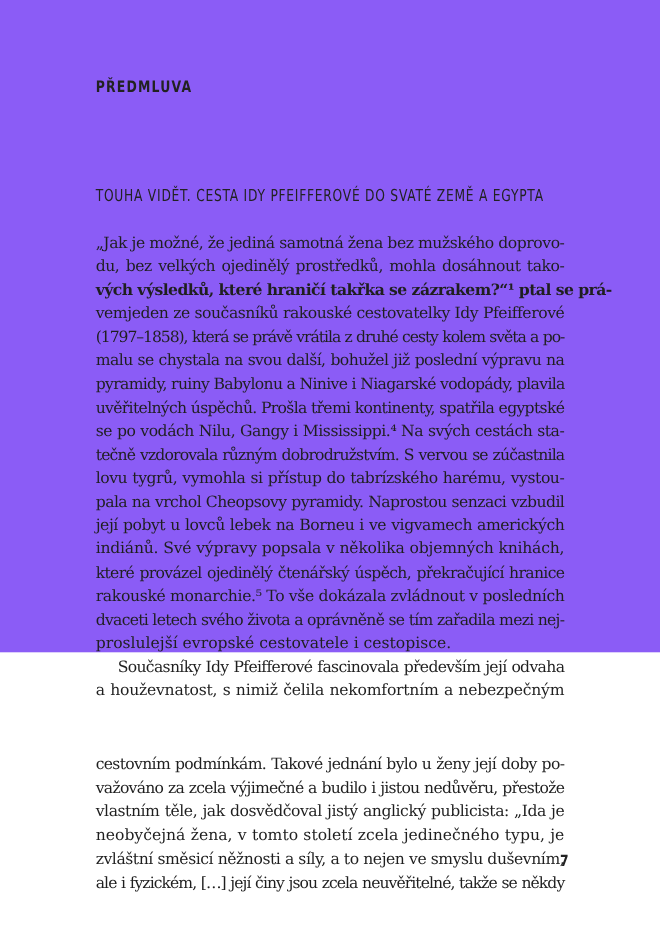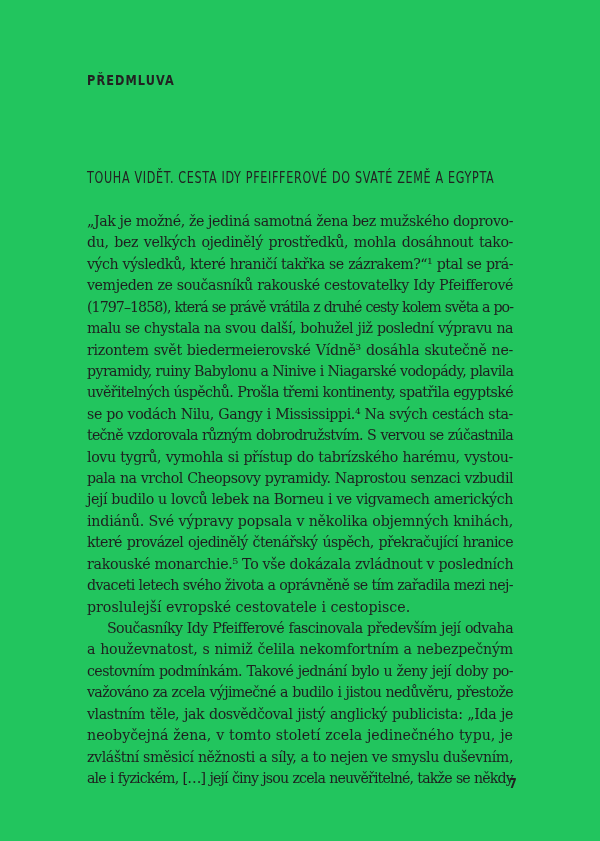--- a/index.html
+++ b/index.html
@@ -1,17 +1,17 @@
 <!DOCTYPE html>
 <html><head>
 <meta charset="utf-8">
 <style>
   html, body { margin: 0; padding: 0; background: #ffffff; }
   body { width: 600px; height: 841px; position: relative; overflow: hidden; }
-  .page { position: absolute; left: 0; top: 0; width: 600px; height: 841px; background: #22c55e; }
+  .page { position: absolute; left: 0; top: 0; width: 600px; height: 593px; background: #8b5cf6; }
   .chapter-label {
     position: absolute; left: 87px; top: 72px;
     font-family: "DejaVu Sans", sans-serif; font-weight: bold;
     font-size: 14.5px; letter-spacing: 1.4px; color: #222222;
     transform: scaleX(0.78); transform-origin: left top;
   }
   .section-title {
     position: absolute; left: 87px; top: 169px;
     font-family: "DejaVu Sans", sans-serif;
     font-size: 15px; letter-spacing: 0.9px; color: #222222;
@@ -35,40 +35,39 @@
 </head>
 <body>
 
 <div class="page">
   <div class="chapter-label">PŘEDMLUVA</div>
   <div class="section-title">TOUHA VIDĚT. CESTA IDY PFEIFFEROVÉ DO SVATÉ ZEMĚ A EGYPTA</div>
 
   <div class="body-text">
     <span class="line" style="letter-spacing: -0.4px;">„Jak je možné, že jediná samotná žena bez mužského doprovo-</span>
     <span class="line" style="letter-spacing: -0.4px;">du, bez velkých ojedinělý prostředků, mohla dosáhnout tako-</span>
-    <span class="line" style="letter-spacing: -0.5px;">vých výsledků, které hraničí takřka se zázrakem?“¹ ptal se prá-</span>
+    <span class="line" style="letter-spacing: -0.5px; font-weight: bold;">vých výsledků, které hraničí takřka se zázrakem?“¹ ptal se prá-</span>
     <span class="line" style="letter-spacing: -0.4px;">vemjeden ze současníků rakouské cestovatelky Idy Pfeifferové</span>
     <span class="line sqz" style="letter-spacing: -0.95px;">(1797–1858), která se právě vrátila z druhé cesty kolem světa a po-</span>
     <span class="line" style="letter-spacing: -0.5px;">malu se chystala na svou další, bohužel již poslední výpravu na</span>
-    <span class="line" style="letter-spacing: -0.3px;">rizontem svět biedermeierovské Vídně³ dosáhla skutečně ne-</span>
     <span class="line" style="letter-spacing: -0.6px;">pyramidy, ruiny Babylonu a Ninive i Niagarské vodopády, plavila</span>
     <span class="line" style="letter-spacing: -0.6px;">uvěřitelných úspěchů. Prošla třemi kontinenty, spatřila egyptské</span>
     <span class="line" style="letter-spacing: -0.4px;">se po vodách Nilu, Gangy i Mississippi.⁴ Na svých cestách sta-</span>
     <span class="line" style="letter-spacing: -0.75px;">tečně vzdorovala různým dobrodružstvím. S vervou se zúčastnila</span>
     <span class="line" style="letter-spacing: -0.4px;">lovu tygrů, vymohla si přístup do tabrízského harému, vystou-</span>
     <span class="line" style="letter-spacing: -0.5px;">pala na vrchol Cheopsovy pyramidy. Naprostou senzaci vzbudil</span>
-    <span class="line" style="letter-spacing: -0.4px;">její budilo u lovců lebek na Borneu i ve vigvamech amerických</span>
+    <span class="line" style="letter-spacing: -0.4px;">její pobyt u lovců lebek na Borneu i ve vigvamech amerických</span>
     <span class="line" style="letter-spacing: -0.2px;">indiánů. Své výpravy popsala v několika objemných knihách,</span>
     <span class="line" style="letter-spacing: -0.6px;">které provázel ojedinělý čtenářský úspěch, překračující hranice</span>
     <span class="line" style="letter-spacing: -0.3px;">rakouské monarchie.⁵ To vše dokázala zvládnout v posledních</span>
     <span class="line" style="letter-spacing: -0.65px;">dvaceti letech svého života a oprávněně se tím zařadila mezi nej-</span>
     <span class="line last">proslulejší evropské cestovatele i cestopisce.</span>
     <span class="line indent" style="letter-spacing: -0.6px;">Současníky Idy Pfeifferové fascinovala především její odvaha</span>
     <span class="line" style="letter-spacing: -0.2px;">a houževnatost, s nimiž čelila nekomfortním a nebezpečným</span>
-    <span class="line" style="letter-spacing: -0.6px;">cestovním podmínkám. Takové jednání bylo u ženy její doby po-</span>
+    <span class="line" style="letter-spacing: -0.6px; margin-top: 46px;">cestovním podmínkám. Takové jednání bylo u ženy její doby po-</span>
     <span class="line" style="letter-spacing: -0.65px;">važováno za zcela výjimečné a budilo i jistou nedůvěru, přestože</span>
     <span class="line" style="letter-spacing: -0.4px;">vlastním těle, jak dosvědčoval jistý anglický publicista: „Ida je</span>
     <span class="line">neobyčejná žena, v tomto století zcela jedinečného typu, je</span>
     <span class="line" style="letter-spacing: -0.4px;">zvláštní směsicí něžnosti a síly, a to nejen ve smyslu duševním,</span>
     <span class="line" style="letter-spacing: -0.85px;">ale i fyzickém, […] její činy jsou zcela neuvěřitelné, takže se někdy</span>
   </div>
 
   <div class="page-number">7</div>
 </div>
 

